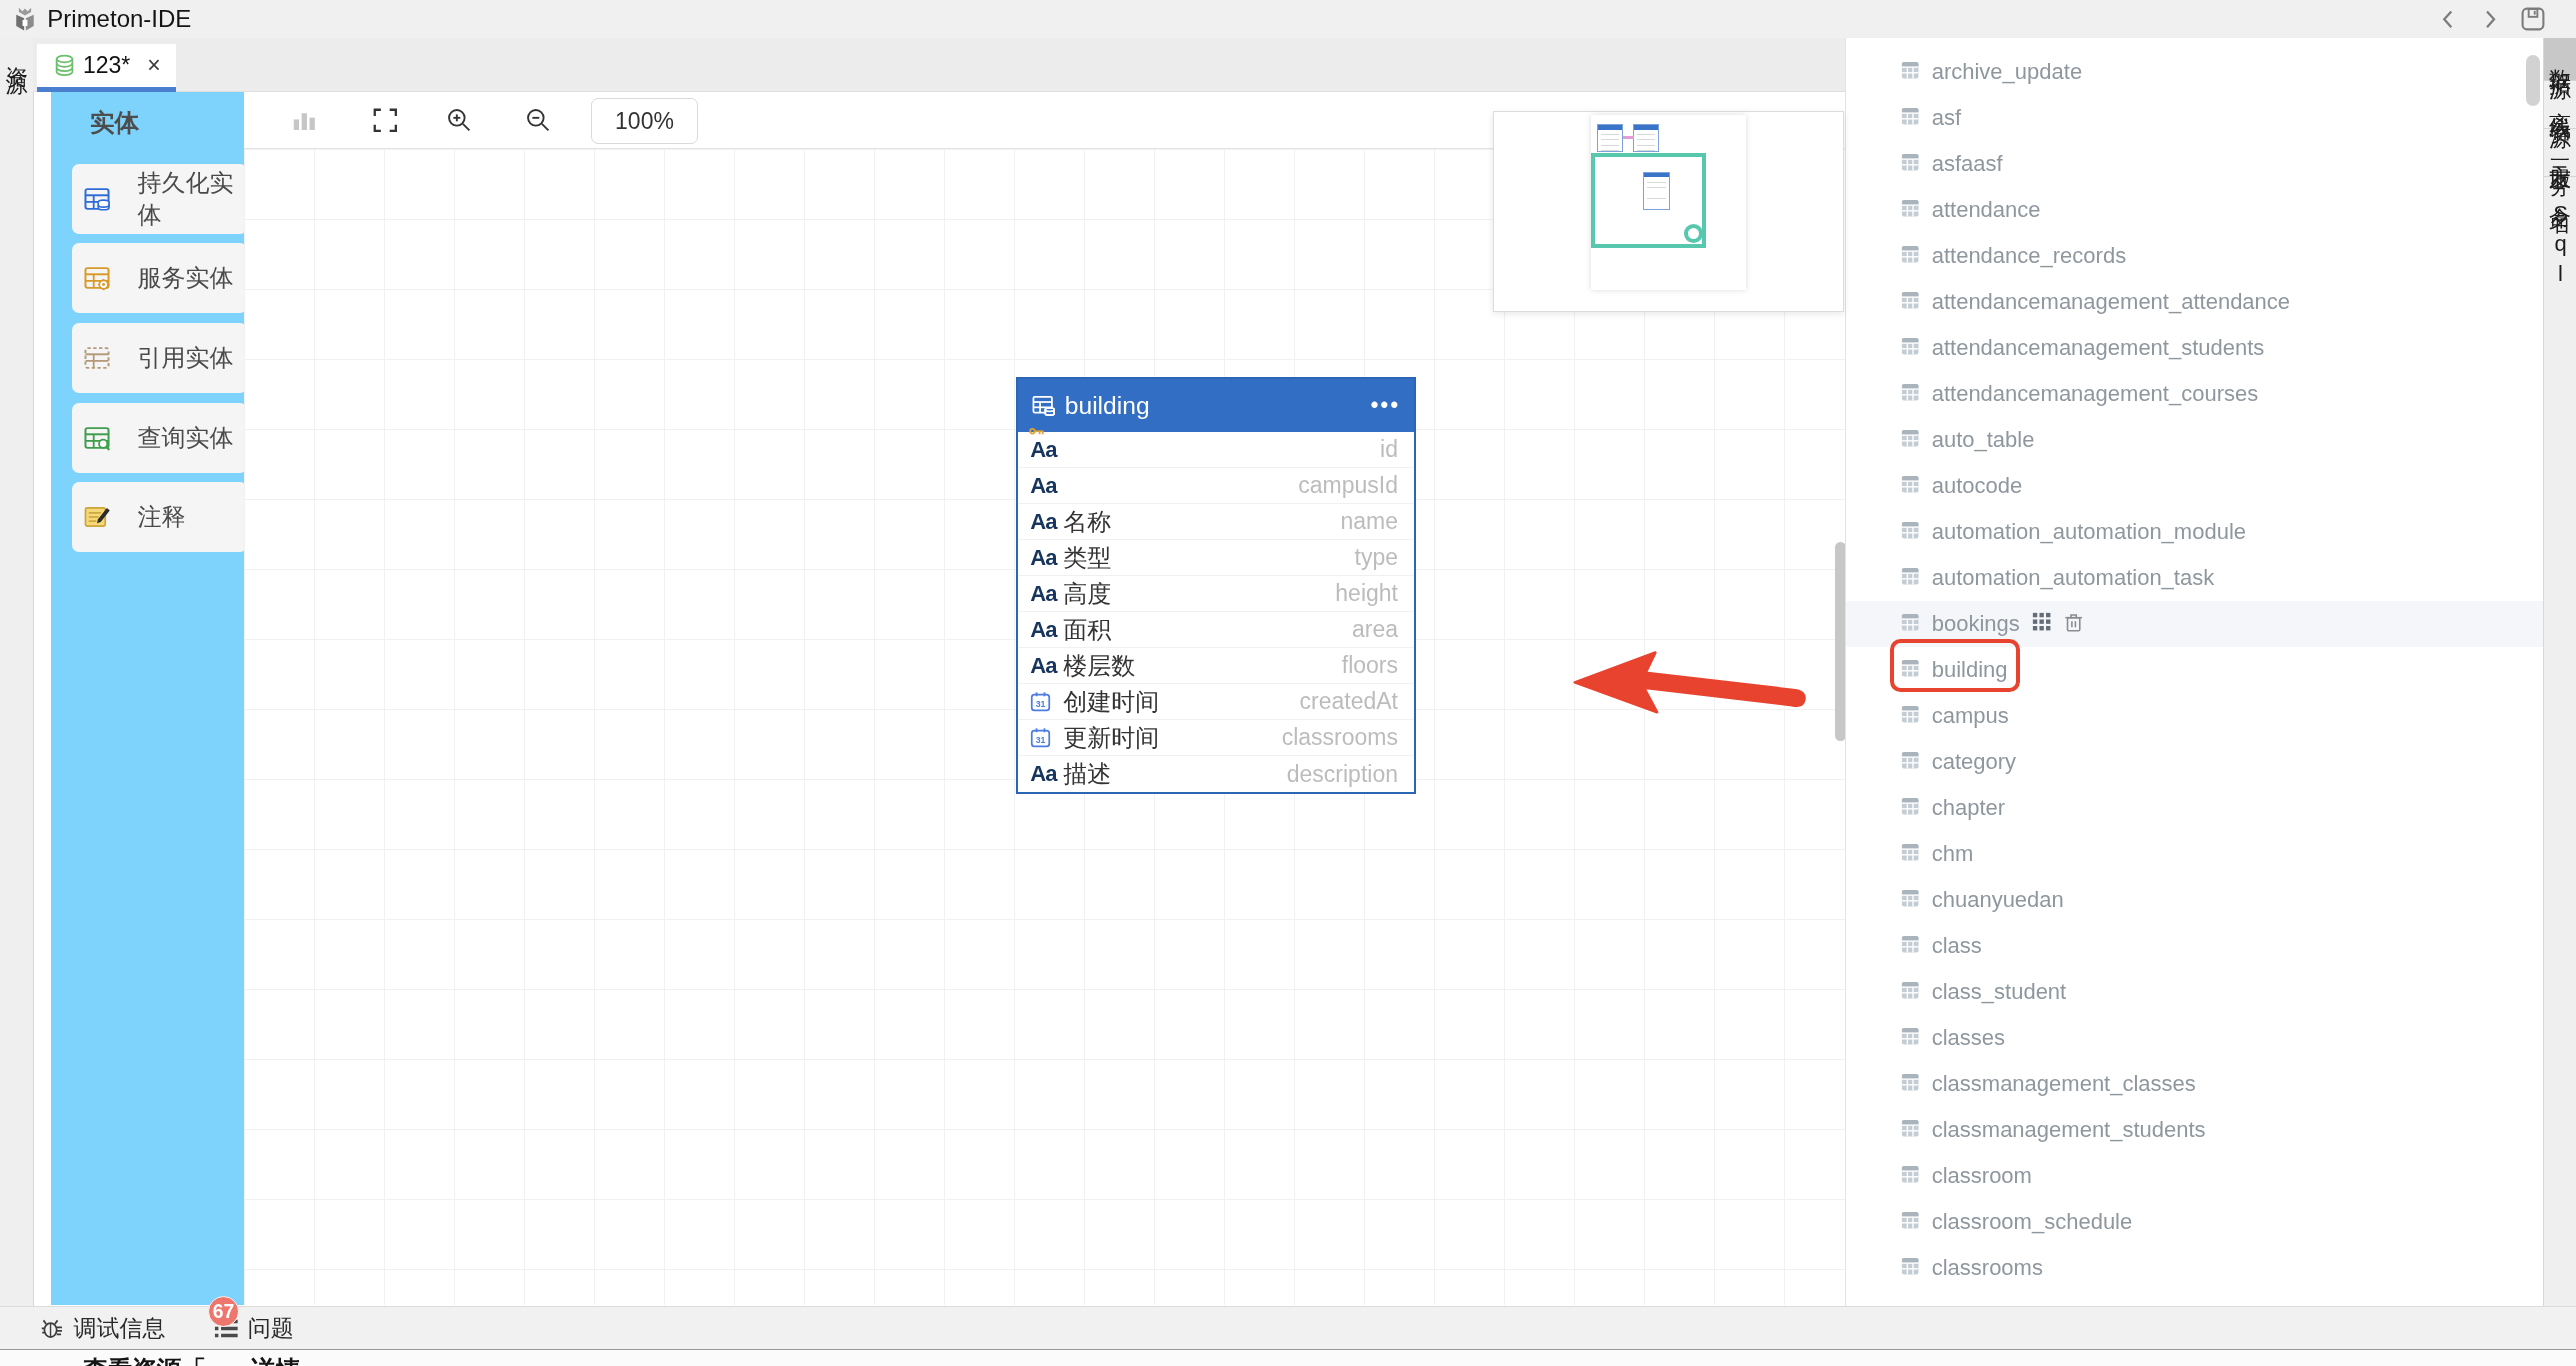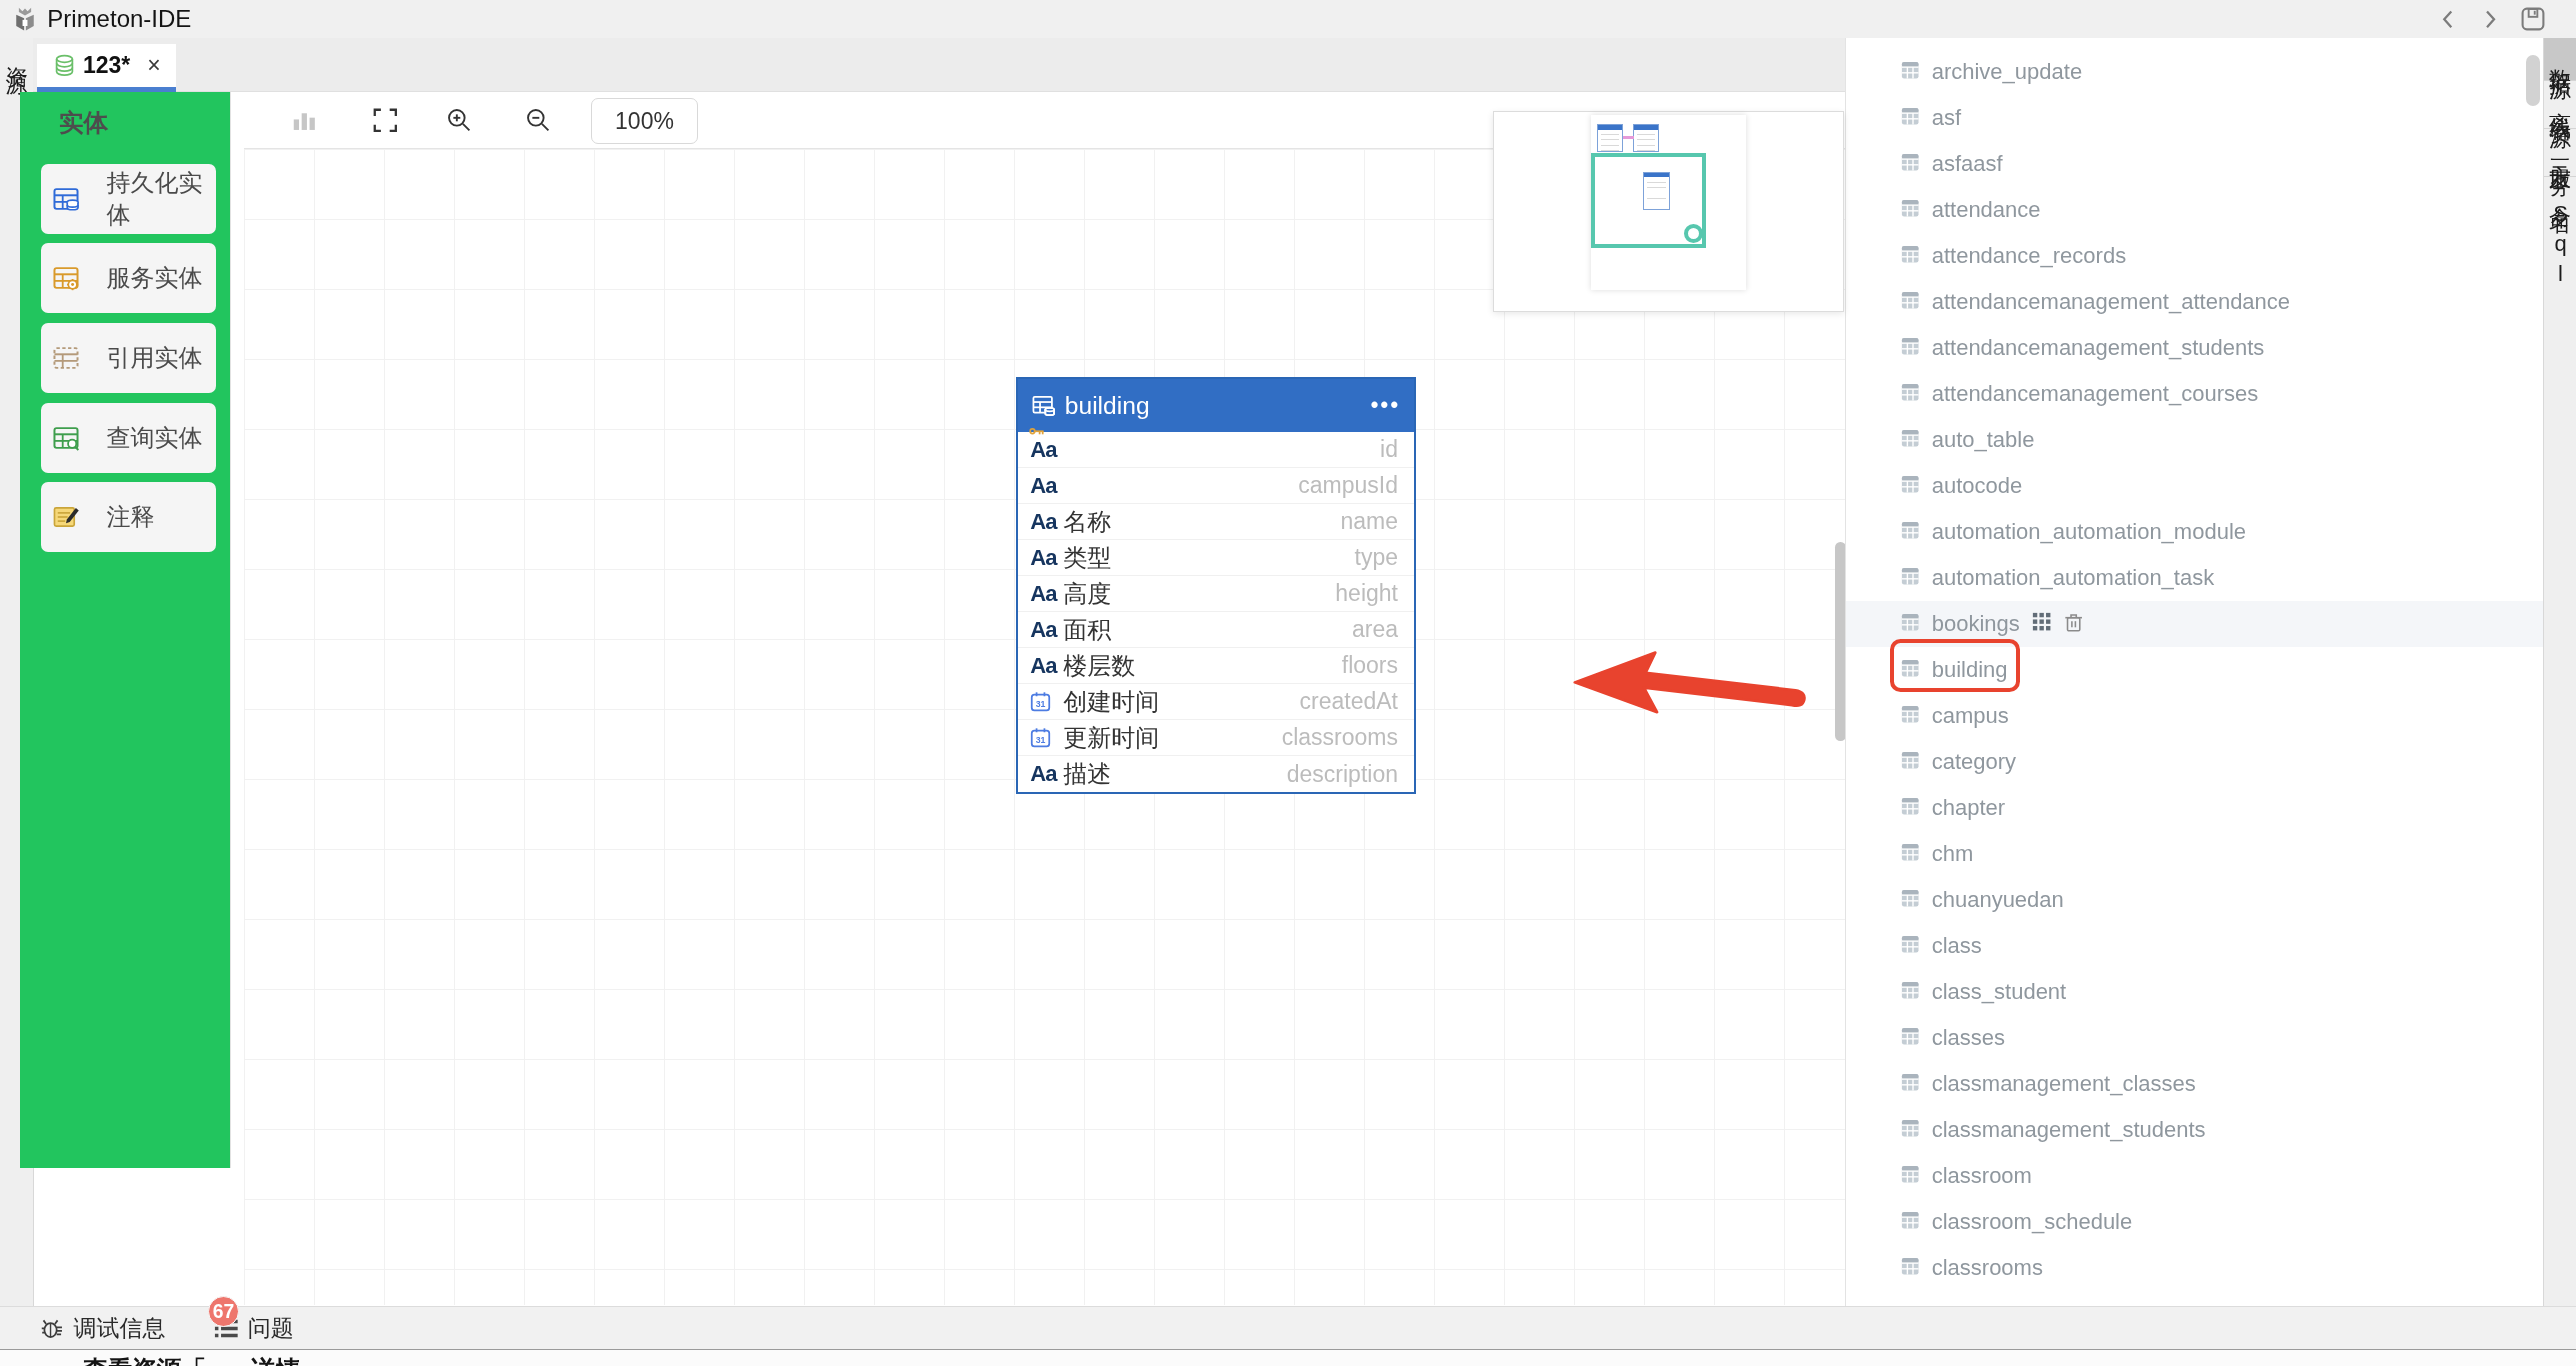--- a/index.html
+++ b/index.html
@@ -18,25 +18,25 @@
 
   
   #res-strip{left:0;top:38px;width:33px;height:1329px;background:#efefef;border-right:0.9px solid #d8d8d8;}
   #res-strip .vtext{position:absolute;left:50%;transform:translateX(-50%);top:10.5px;
       writing-mode:vertical-rl;text-orientation:upright;font-size:22px;color:#1c1c1c;letter-spacing:7px;}
 
   
   #tabbar{left:33px;top:38px;width:1812px;height:54px;background:#ececec;border-bottom:0.9px solid #e0e0e0;box-sizing:border-box;}
   .tab{position:absolute;left:3.5px;top:6.1px;height:48px;width:139px;background:#ffffff;
        border-bottom:5.3px solid #4a7fd0;box-sizing:border-box;display:flex;align-items:center;padding:0 0 0 17.5px;gap:8px;}
-  .tab .tname{font-size:23px;color:#111;font-weight:bold;}
+  .tab .tname{font-size:23px;color:#111;}
   .tab .tclose{font-size:23px;color:#3a3a3a;margin-left:8.8px;line-height:1;}
 
   
-  #palette{left:20px;top:92px;width:211px;height:1076px;background:#22c55e;border-right:0.9px solid #e2e2e2;box-sizing:border-box;}
+  #palette{left:51px;top:92px;width:211px;height:1213px;background:#7dd3fc;border-right:0.9px solid #e2e2e2;box-sizing:border-box;}
   #palette h3{margin:14px 0 0 39px;font-size:24.6px;color:#4d4d4d;font-weight:700;}
   #palette-list{margin-top:24.6px;}
   .pal-item{width:175px;height:70px;margin:0 0 9.7px 21px;background:#f5f5f5;border-radius:7px;
             display:flex;align-items:center;padding-left:11.4px;gap:26px;box-sizing:border-box;cursor:pointer;}
   .pal-label{font-size:24px;color:#4a4a4a;}
   .pal-icon{width:28px;height:28px;flex:0 0 28px;}
   .pal-icon svg{width:28px;height:28px;display:block;}
   .pal-icon .adorn{display:none;}
   .icon-table-db{color:#2f6bd8;} .icon-table-db .g-db{display:block;}
   .icon-table-gear{color:#d99a2b;} .icon-table-gear .g-gear{display:block;}

